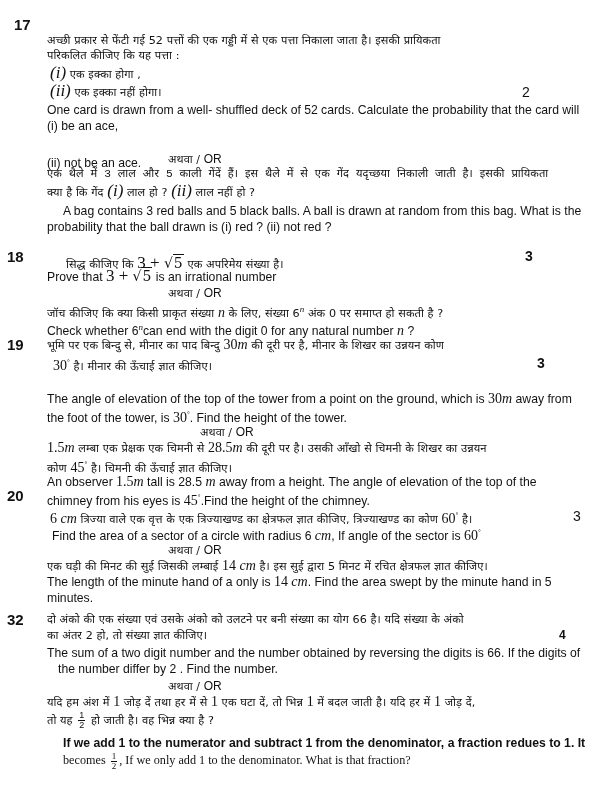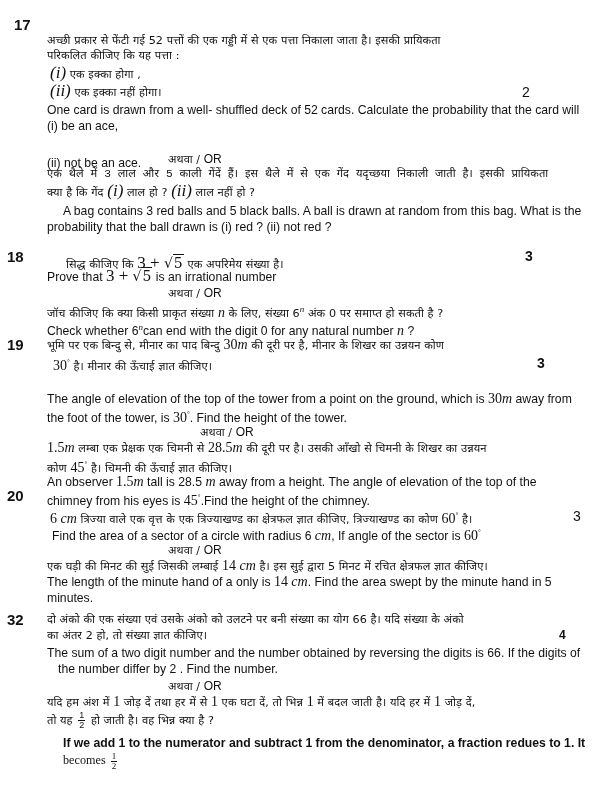--- a/index.html
+++ b/index.html
@@ -82,14 +82,14 @@
   <span class="qn" style="top:611px;">32</span>
   <div class="ln hi" style="left:47px; top:612px;"> दो अंको की एक संख्या एवं उसके अंको को उलटने पर बनी संख्या का योग 66 है। यदि संख्या के अंको</div>
   <div class="ln hi" style="left:47px; top:628px;">का अंतर 2 हो, तो संख्या ज्ञात कीजिए।</div>
   <span class="mk mkb" style="left:559px; top:628px; font-size:12px;">4</span>
   <div class="ln" style="left:47px; top:645px;">The sum of a two digit number and the number obtained by reversing the digits is 66. If the digits of</div>
   <div class="ln" style="left:58px; top:661px;">the number differ by 2 . Find the number.</div>
   <div class="or" style="left:168px; top:678px;"><span class="hi">अथवा / </span><span> OR</span></div>
   <div class="ln" style="left:47px; top:694px;"><span class="hi">यदि हम अंश में </span><span class="mr">1</span><span class="hi"> जोड़ दें तथा हर में से </span><span class="mr">1</span><span class="hi"> एक घटा दें, तो भिन्न </span><span class="mr">1</span><span class="hi"> में बदल जाती है। यदि हर में </span><span class="mr">1</span><span class="hi"> जोड़ दें,</span></div>
   <div class="ln" style="left:47px; top:711px;"><span class="hi">तो यह </span><span class="frac"><span class="num">1</span><span>2</span></span><span class="hi"> हो जाती है। वह भिन्न क्या है ?</span></div>
   <div class="ln" style="left:63px; top:735px;font-weight:bold;">If we add 1 to the numerator and subtract 1 from the denominator, a fraction redues to 1. It</div>
-  <div class="ln" style="left:63px; top:752px;font-family:Liberation Serif, serif;"><span>becomes </span><span class="frac"><span class="num">1</span><span>2</span></span></div>
+  <div class="ln" style="left:63px; top:752px;font-family:Liberation Serif, serif;"><span>becomes </span><span class="frac"><span class="num">1</span><span>2</span></span><span>, If we only  add 1 to the denominator. What is that fraction?</span></div>
 </div>
 
 </body></html>

